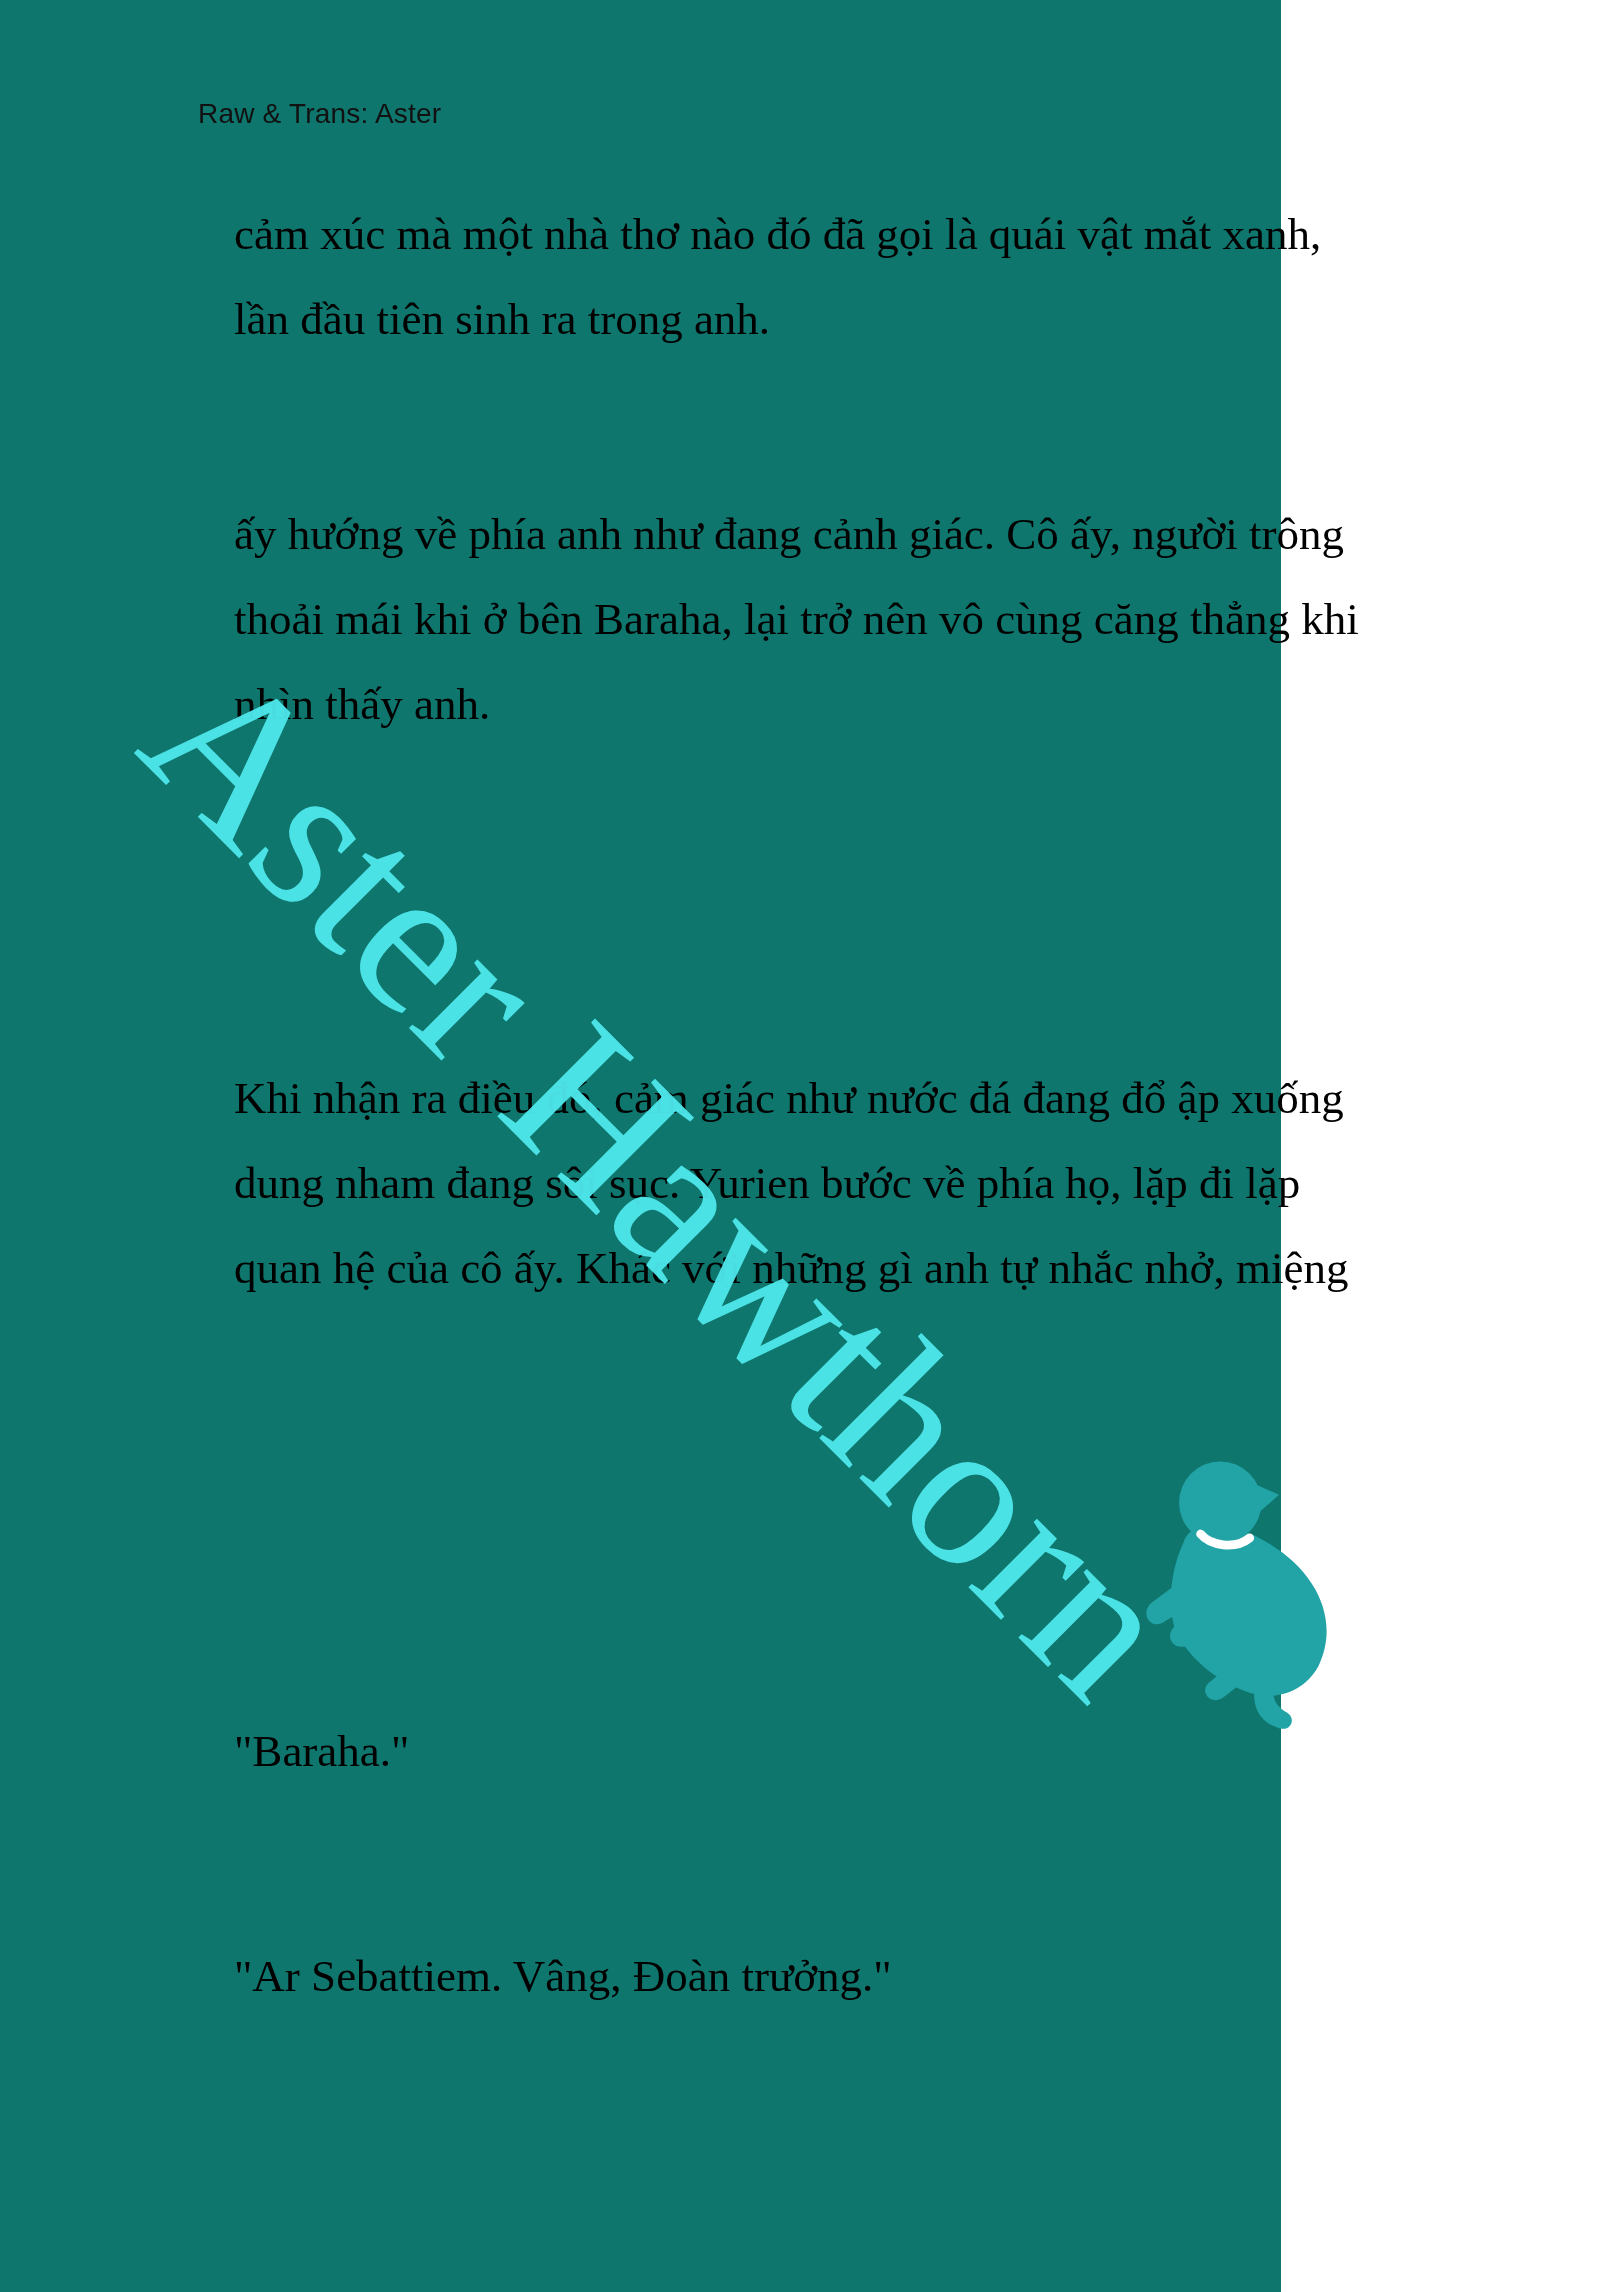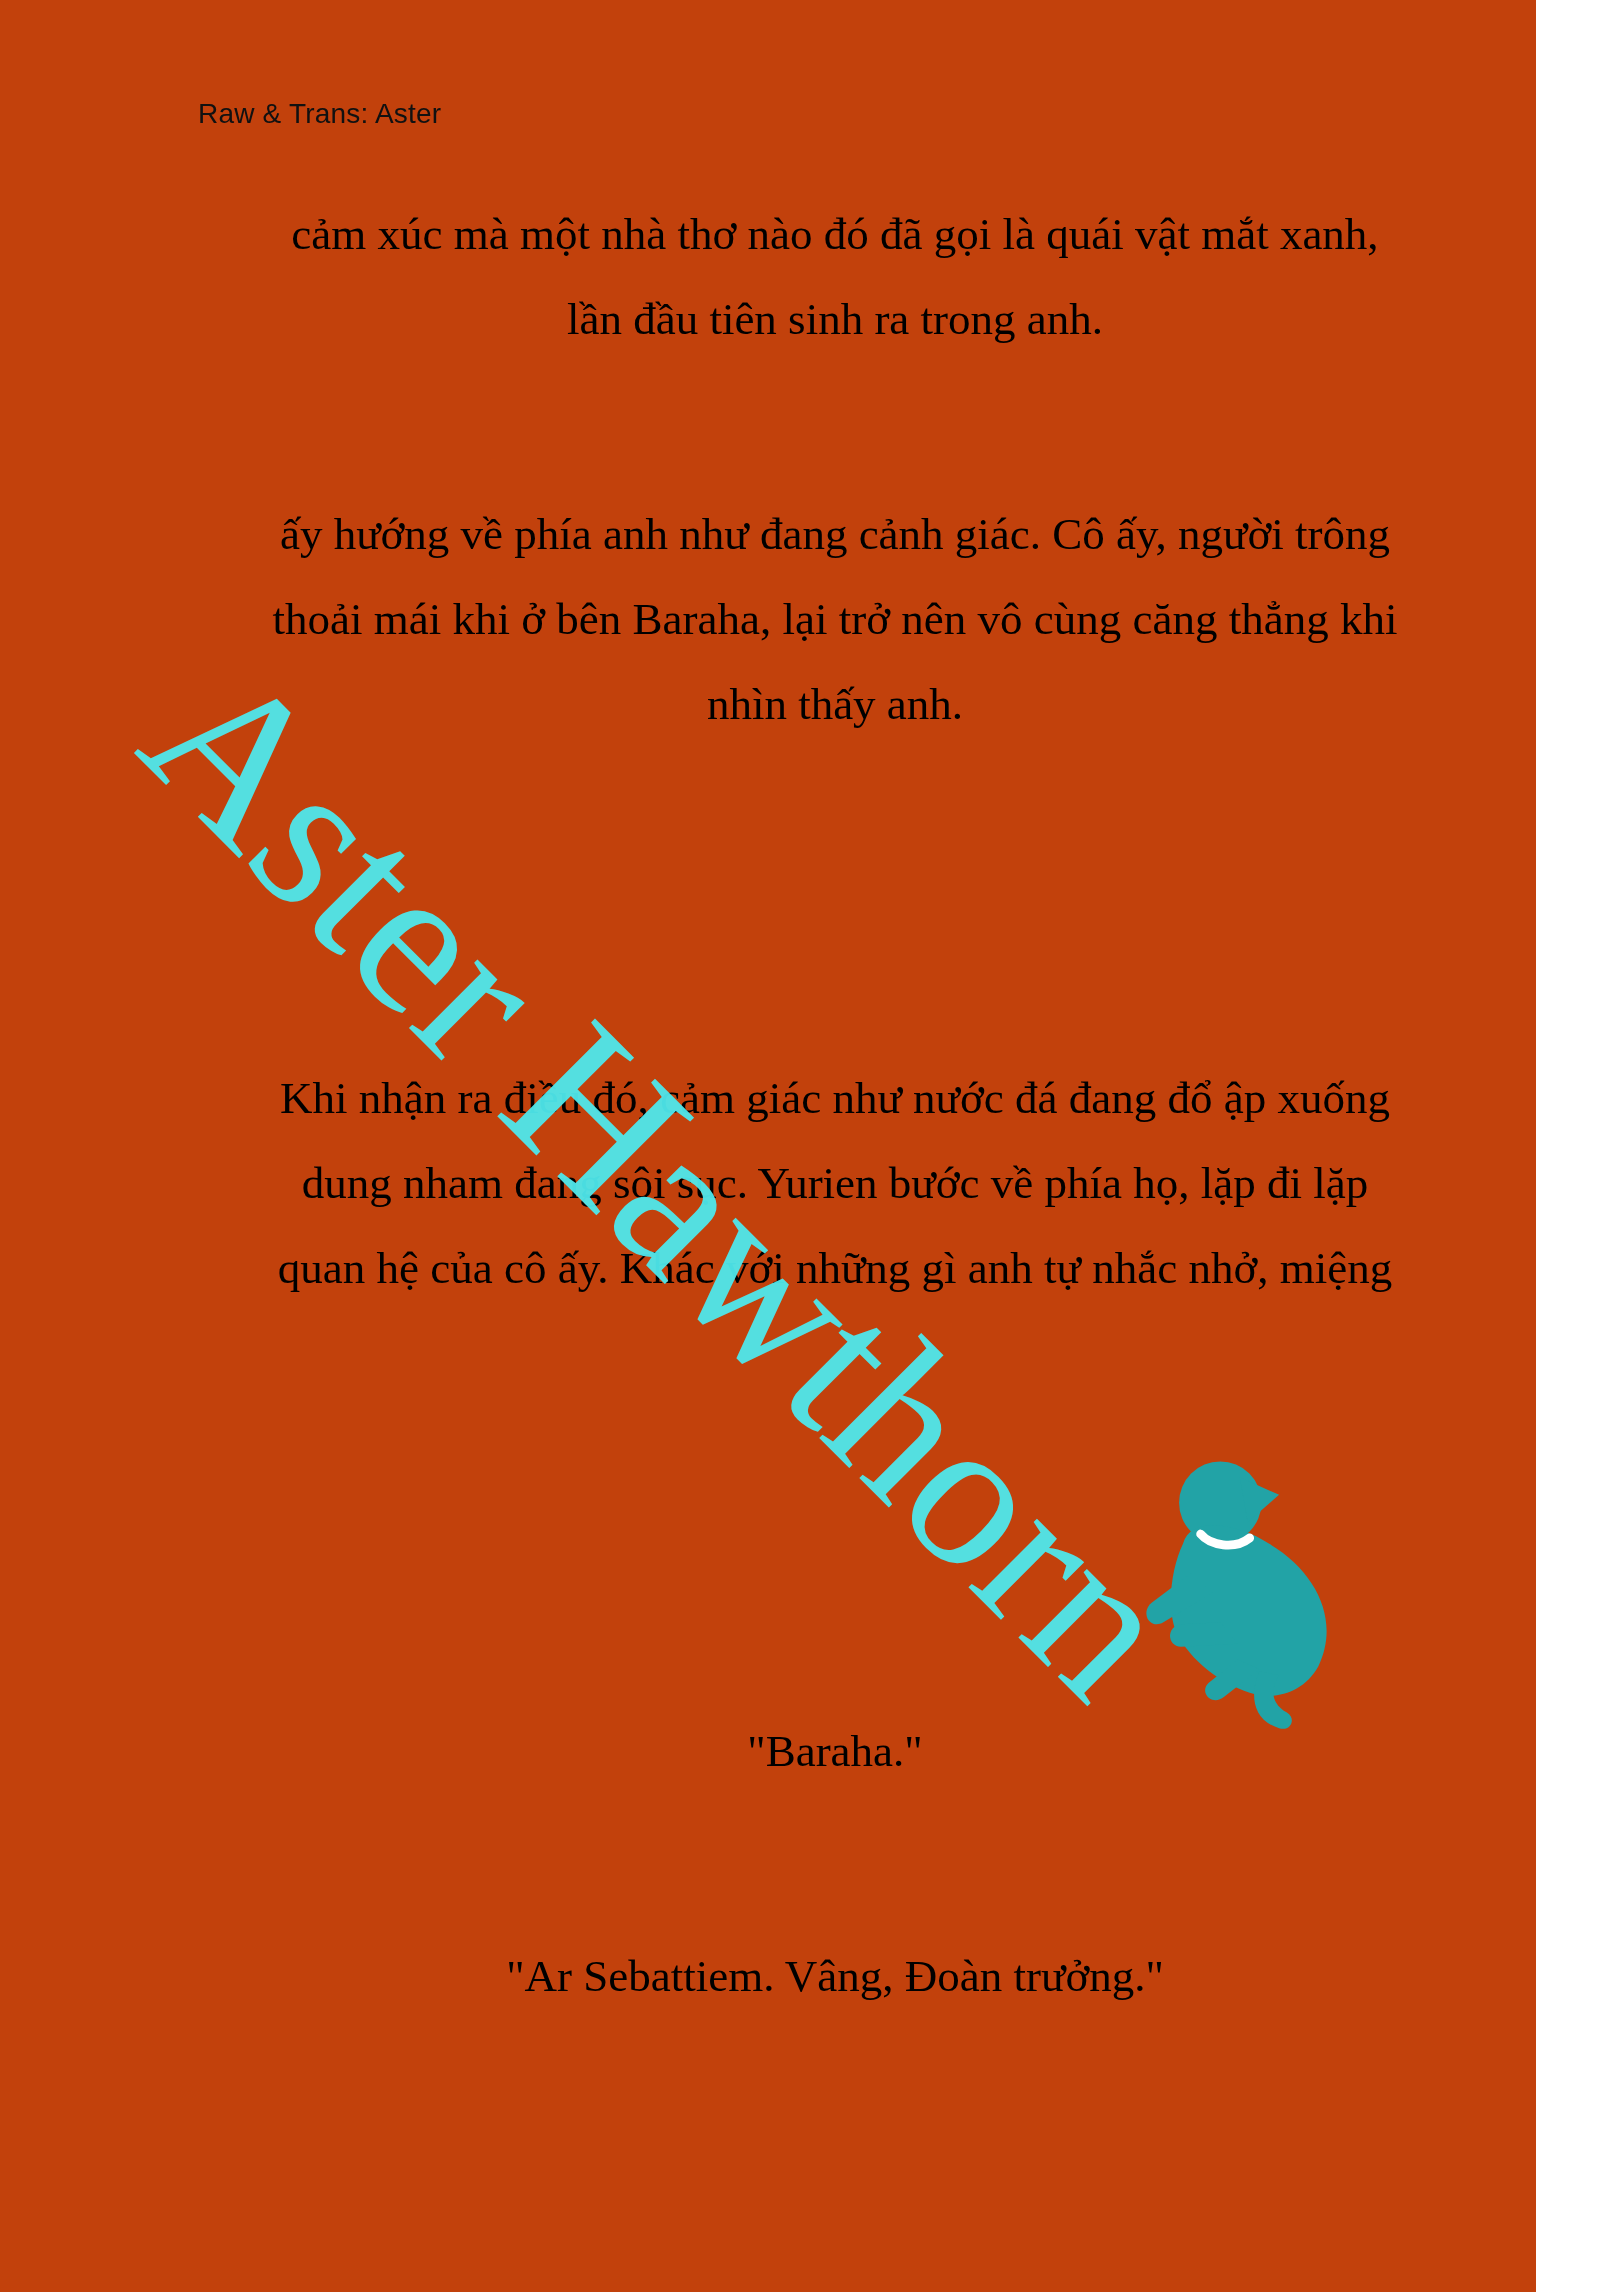--- a/index.html
+++ b/index.html
@@ -9,24 +9,23 @@
     }
     body {
       width: 1621px;
       height: 2293px;
       position: relative;
       overflow: hidden;
     }
     .page {
       position: absolute;
       left: 0; top: 0;
-      width: 1536px;
+      width: 1281px;
       height: 2293px;
-      background: #c2410c;
-      text-align: center;
+      background: #0f766e;
     }
     .header {
       position: absolute;
       left: 198px;
       top: 98px;
       font-family: "Liberation Sans", sans-serif;
       font-size: 28px;
       color: #111111;
       letter-spacing: 0.2px;
     }
@@ -39,20 +38,21 @@
       line-height: 85px;
       color: #000000;
       z-index: 2;
     }
     .para {
       margin: 0;
       white-space: nowrap;
     }
     .para .line {
       display: block;
+      margin-left: 36px;
     }
     .watermark {
       position: absolute;
       left: 235px;
       top: 1029px;
       transform-origin: 0 0;
       transform: rotate(44.6deg) translate(-39px, -108px);
       font-family: "Liberation Serif", serif;
       font-size: 211px;
       color: #4fe8ec;

